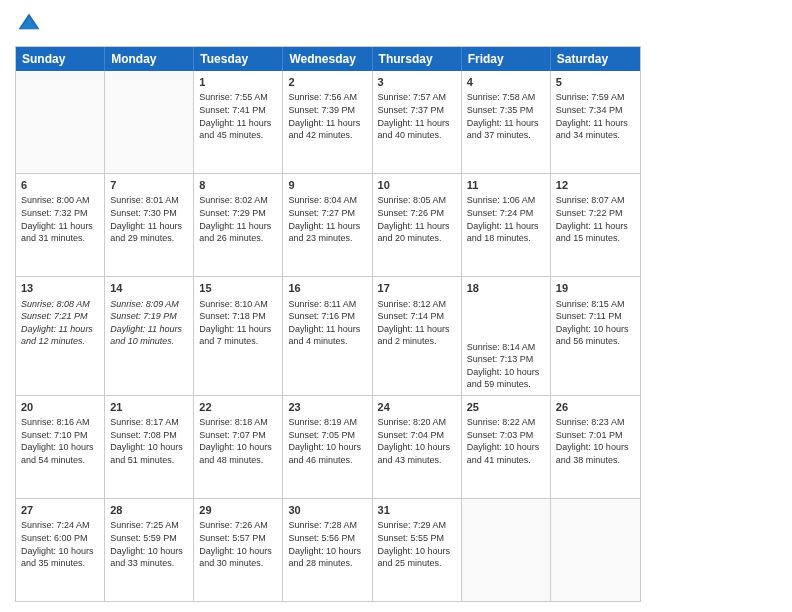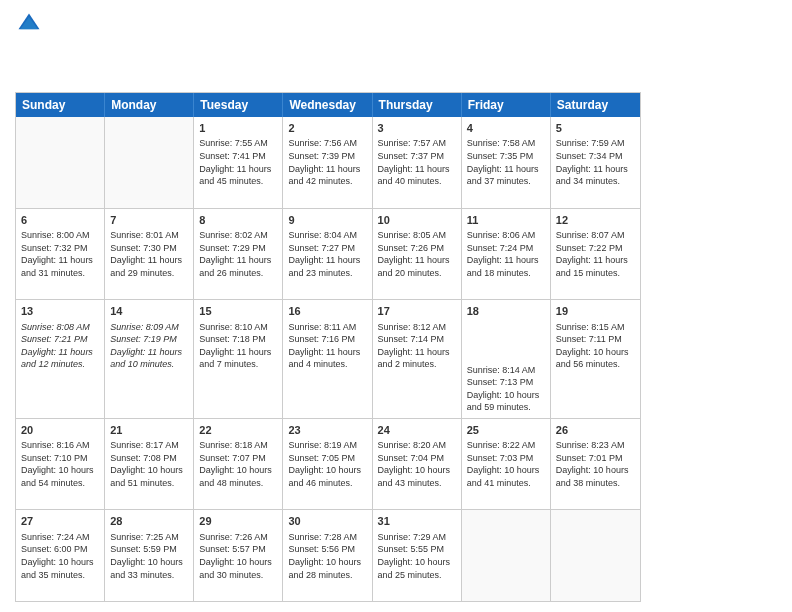--- a/index.html
+++ b/index.html
@@ -9,21 +9,20 @@
       width: 792px;
       height: 612px;
       overflow: hidden;
     }
     .page {
       width: 656px;
       height: 612px;
       padding: 10px 15px;
       display: flex;
       flex-direction: column;
-      gap: 46px;
     }
     .header {
       display: flex;
       justify-content: space-between;
       align-items: flex-start;
       margin-bottom: 8px;
     }
     .logo {
       display: flex;
       align-items: center;
@@ -200,21 +199,21 @@
 Daylight: 11 hours and 23 minutes.</div>
           </div>
           <div class="cal-cell">
             <span class="day-num">10</span>
             <div class="info" style="white-space: pre-line;">Sunrise: 8:05 AM
 Sunset: 7:26 PM
 Daylight: 11 hours and 20 minutes.</div>
           </div>
           <div class="cal-cell">
             <span class="day-num">11</span>
-            <div class="info" style="white-space: pre-line;">Sunrise: 8:06 AM
+            <div class="info" style="white-space: pre-line;">Sunrise: 1:06 AM
 Sunset: 7:24 PM
 Daylight: 11 hours and 18 minutes.</div>
           </div>
           <div class="cal-cell">
             <span class="day-num">12</span>
             <div class="info" style="white-space: pre-line;">Sunrise: 8:07 AM
 Sunset: 7:22 PM
 Daylight: 11 hours and 15 minutes.</div>
           </div>
         </div>

